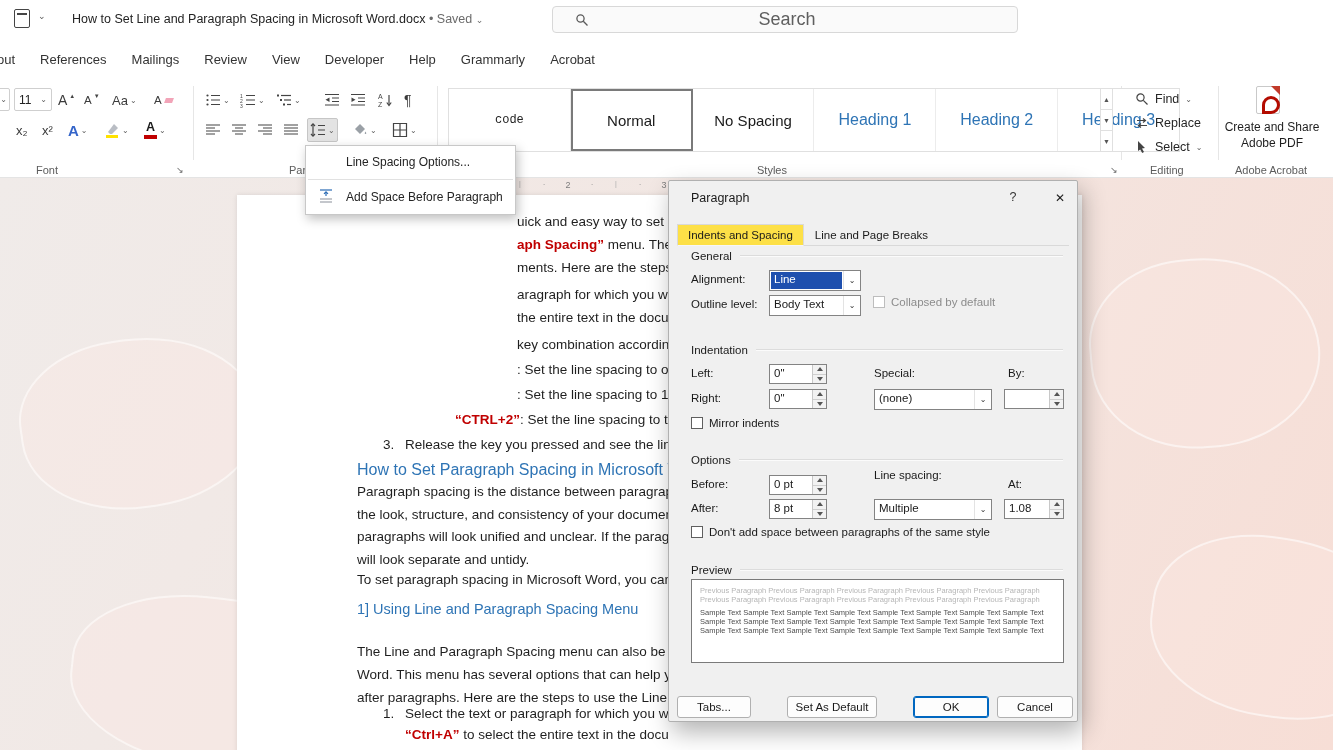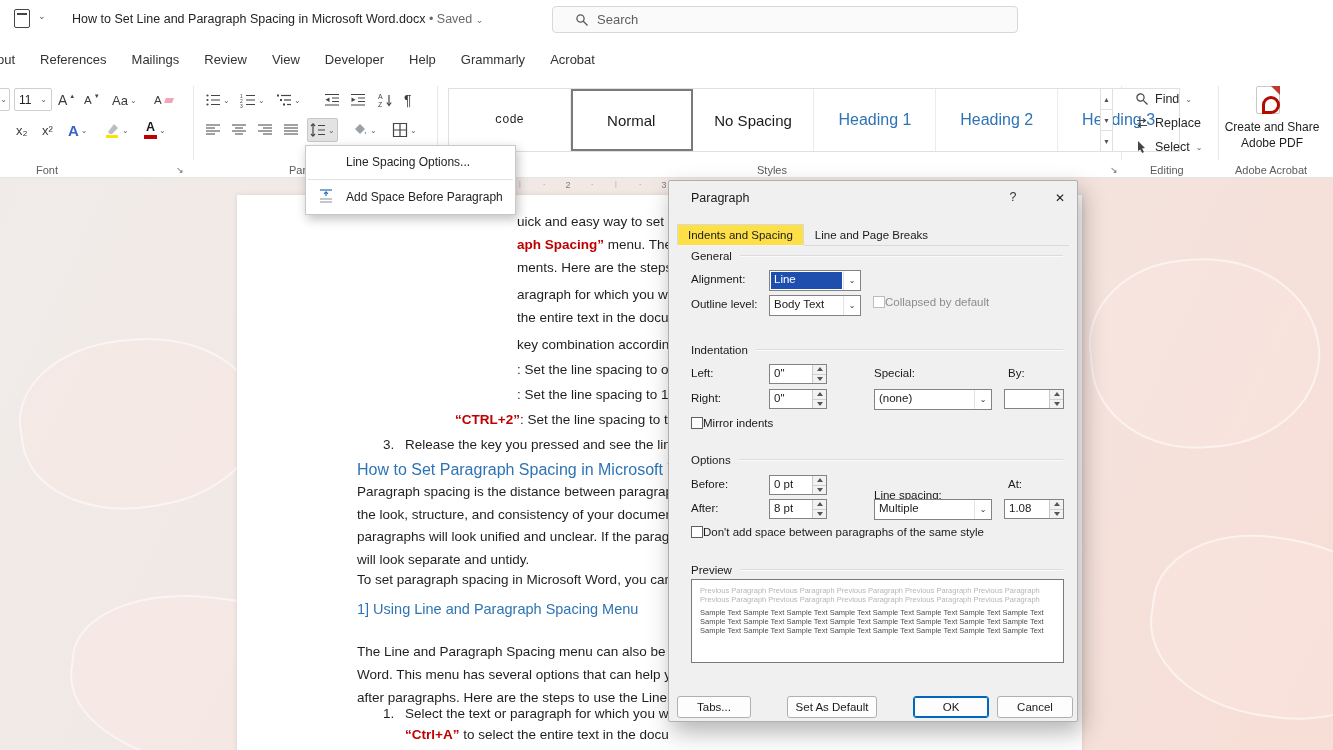--- a/index.html
+++ b/index.html
@@ -9,22 +9,22 @@
   
   .titlebar { position:absolute; top:0; left:0; width:1333px; height:38px; background:#fff; z-index:20; }
   .tb-doc { position:absolute; left:14px; top:9px; width:16px; height:19px; border:1.6px solid #454545; border-radius:2px; }
   .tb-doc::after { content:""; position:absolute; left:2px; top:3px; right:2px; height:2px; background:#454545; }
   .tb-chev { position:absolute; left:38px; top:11px; font-size:9px; color:#5a5a5a; }
   .tb-title { position:absolute; left:72px; top:0; height:38px; line-height:38px; font-size:12.5px; color:#232323; white-space:nowrap; }
   .tb-title .dim { color:#6b6b6b; }
   .tb-title .chev { font-size:9px; color:#6b6b6b; }
   .searchbox { position:absolute; left:552px; top:6px; width:466px; height:27px; background:#fafafa;
     border:1px solid #d8d8d8; border-radius:4px; display:flex; align-items:center; padding-left:22px; gap:8px; }
-  .searchbox input { border:none; outline:none; background:transparent; font-size:13px; color:#0f766e; width:380px;
-    font-family:"Liberation Sans", sans-serif; }
+  .searchbox input { border:none; outline:none; background:transparent; font-size:18px; color:#0f766e; width:380px;
+    font-family:"Liberation Sans", sans-serif;text-align:center; }
   .searchbox input::placeholder { color:#5f5f5f; }
 
   
   .tabbar { position:absolute; top:38px; left:0; width:1333px; height:42px; background:#fff; z-index:20; display:flex; align-items:center; }
   .rtab { font-size:13px; color:#333; margin-right:25px; white-space:nowrap; cursor:default; }
   .rtab:first-child { margin-left:-3px; }
 
   
   .ribbon { position:absolute; top:80px; left:0; width:1333px; height:98px; background:#fff; border-bottom:1px solid #e4e4e4; z-index:10; }
   .grp-sep { position:absolute; top:6px; height:74px; width:1px; background:#e6e6e6; }
@@ -109,21 +109,21 @@
   .carr { width:17px; display:flex; align-items:center; justify-content:center; font-size:8px; color:#333; border-left:1px solid #e3e3e3; }
   .spin { position:absolute; height:20px; background:#fff; border:1px solid #838383; display:flex; }
   .spin .sval { flex:1; padding:2px 4px; white-space:nowrap; }
   .sbtns { width:14px; display:flex; flex-direction:column; border-left:1px solid #c8c8c8; }
   .sb { flex:1; position:relative; background:#f2f2f2; }
   .sb + .sb { border-top:1px solid #cfcfcf; }
   .sb::after { content:""; position:absolute; left:50%; top:50%; transform:translate(-50%,-50%);
     border-left:3px solid transparent; border-right:3px solid transparent; }
   .sb.up::after { border-bottom:4px solid #555; }
   .sb.down::after { border-top:4px solid #555; }
-  .cbrow { position:absolute; display:flex; align-items:center; white-space:nowrap; }
+  .cbrow { position:absolute; display:flex; align-items:center; gap:6px; white-space:nowrap; }
   .cb { width:12px; height:12px; border:1px solid #5f5f5f; background:#fff; flex:none; }
   .cbrow.dis { color:#8c8c8c; } .cbrow.dis .cb { border-color:#bdbdbd; }
   .pvbox { position:absolute; left:22px; top:398px; width:373px; height:84px; background:#fff; border:1px solid #7a7a7a; padding:6px 8px; overflow:hidden; }
   .pv { font-size:7.5px; line-height:9px; overflow:hidden; word-break:break-word; }
   .pv-prev { height:18px; color:#b6b6b6; }
   .pv-sample { height:27px; color:#4e4e4e; margin-top:4px; }
   .pv-foll { height:18px; color:#c4cad6; margin-top:4px; position:relative; }
   .pv-foll::after { content:""; position:absolute; left:0; right:0; top:9px; bottom:0;
     background:linear-gradient(rgba(255,255,255,.35),rgba(255,255,255,.75)); }
   .dbtn { position:absolute; top:515px; height:22px; border:1px solid #b0b0b0; background:#fdfdfd; border-radius:3px;
@@ -523,21 +523,21 @@
       <span class="rule"></span>
   </div>
   <div class="flabel" style="left:22px;top:297px">Before:</div>
   <div class="spin" style="left:100px;top:294px;width:58px">
     <span class="sval">0 pt</span>
     <span class="sbtns">
         <span class="sb up"></span>
         <span class="sb down"></span>
       </span>
   </div>
-  <div class="flabel" style="left:205px;top:308px">Line spacing:</div>
+  <div class="flabel" style="left:205px;top:288px">Line spacing:</div>
   <div class="flabel" style="left:339px;top:297px">At:</div>
   <div class="flabel" style="left:22px;top:321px">After:</div>
   <div class="spin" style="left:100px;top:318px;width:58px">
     <span class="sval">8 pt</span>
     <span class="sbtns">
         <span class="sb up"></span>
         <span class="sb down"></span>
       </span>
   </div>
   <div class="combo" style="left:205px;top:318px;width:118px">

